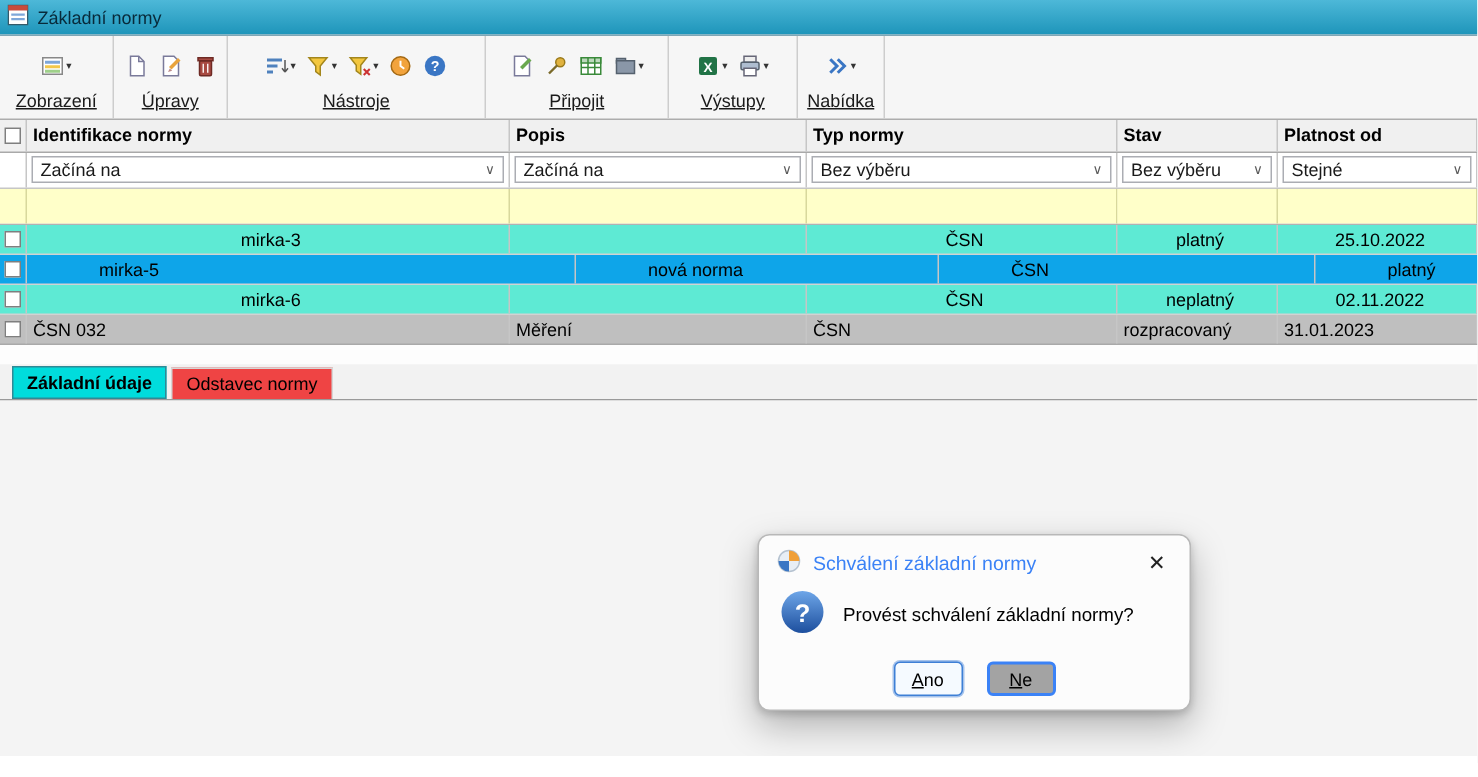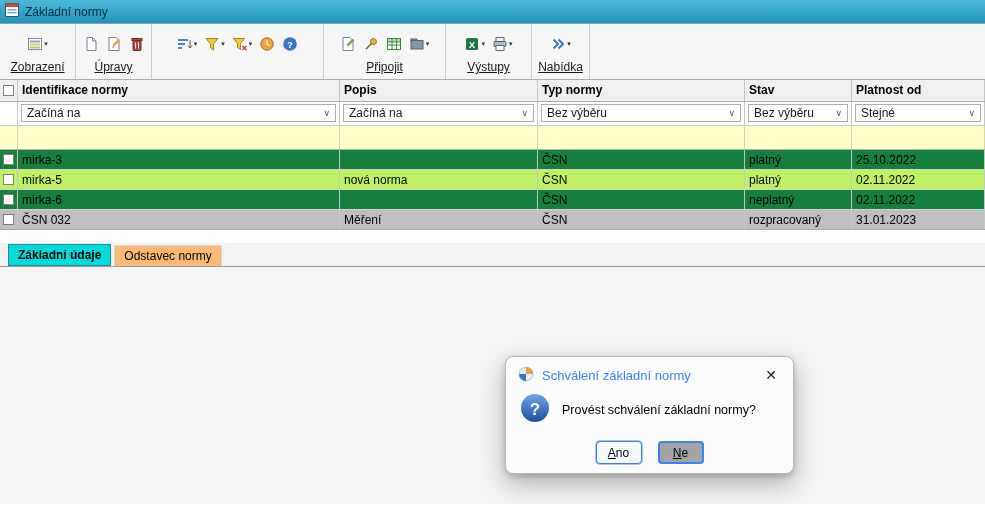--- a/index.html
+++ b/index.html
@@ -30,34 +30,34 @@
   .grid-header { top:80px; height:22px; background:#f0f0f0; border-bottom:1px solid #a9a9a9; font-weight:bold; }
   .grid-header .gc { padding:3px 0 0 4px; }
   .filter-row { top:102px; height:24px; background:#ffffff; border-bottom:1px solid #c6c6c6; }
   .fcombo { margin:2px 3px; height:18px; border:1px solid #abadb3; background:#fff;
     display:flex; align-items:center; justify-content:space-between; padding:0 5px; color:#1a1a1a; }
   .fcombo .chev { color:#5a5a5a; font-size:9px; }
   .search-row { top:126px; height:24px; border-bottom:1px solid #b2b2b2; }
   .ycell { background:#ffffc9; border-right:1px solid #d8d89c; }
   .drow { height:20px; border-bottom:1px solid #d2d2d2; }
   .drow .gc { padding:3px 0 0 4px; }
-  .row-blue { background:#15803d; }
-  .row-white { background:#bef264; }
+  .row-blue { background:#5eead4;text-align:center; }
+  .row-white { background:#0ea5e9;gap:44px; }
   .row-sel { background:#bfbfbf; border-bottom:1px solid #a9a9a9; }
   .cb { width:11px; height:11px; background:#fff; border:1px solid #7f7f7f; margin:4px 0 0 3px; }
   .grid-header .cbwrap { padding:0; } .cbwrap { padding:0 !important; }
   .grid-header .cb { margin-top:5px; }
 
   
   .gap-strip { position:absolute; top:230px; left:0; width:985px; height:13px; background:#fdfdfd; }
   .tabstrip { position:absolute; top:243px; left:0; width:985px; height:24px; background:#f2f2f2;
     border-bottom:1px solid #9a9a9a; display:flex; align-items:flex-end; padding-left:8px; gap:3px; }
   .tab { padding:3px 9px; font-size:12px; }
   .tab.active { background:#00dcdc; border:1px solid #2e8a96; font-weight:bold; }
-  .tab.inactive { background:#fdba74; border:1px solid #d6d6d6; border-bottom:none;text-align:center; }
+  .tab.inactive { background:#ef4444; border:1px solid #d6d6d6; border-bottom:none;text-align:center; }
 
   
   .formarea { position:absolute; top:267px; left:0; width:985px; height:251px; background:#f4f4f4; }
 
   
   .dialog { position:absolute; left:505px; top:356px; width:289px; height:118px; background:#fcfcfc;
     border:1px solid #b8b8b8; border-radius:8px; z-index:20;
     box-shadow:0 10px 24px rgba(0,0,0,.28), 0 2px 6px rgba(0,0,0,.18); }
   .dlg-head { display:flex; align-items:center; gap:8px; padding:8px 8px 2px 12px; }
   .dlg-title { font-size:13px; font-weight:500; color:#3b82f6; flex:1; }
@@ -180,20 +180,21 @@
         </button>
         <button class="tb-btn">
           <span>
               <svg width="16" height="16" viewBox="0 0 16 16">
                 <circle cx="8" cy="8" r="6.8" fill="#3a76c4"></circle>
                 <text x="8" y="11.5" text-anchor="middle" font-size="9.5" font-weight="bold" fill="#fff">?</text>
               </svg>
             </span>
         </button>
       </div>
+      <div class="tb-label">Nástroje</div>
     </div>
 
     <div class="tb-group" style="width:122px">
       <div class="tb-icons">
         <button class="tb-btn">
           <span>
               <svg width="16" height="16" viewBox="0 0 16 16">
                 <path d="M3 1.5h7l3 3v10H3z" fill="#fff" stroke="#7a7a9a"></path>
                 <line x1="13.5" y1="3.5" x2="7.5" y2="9.5" stroke="#6aa84f" stroke-width="2.4"></line>
               </svg>

